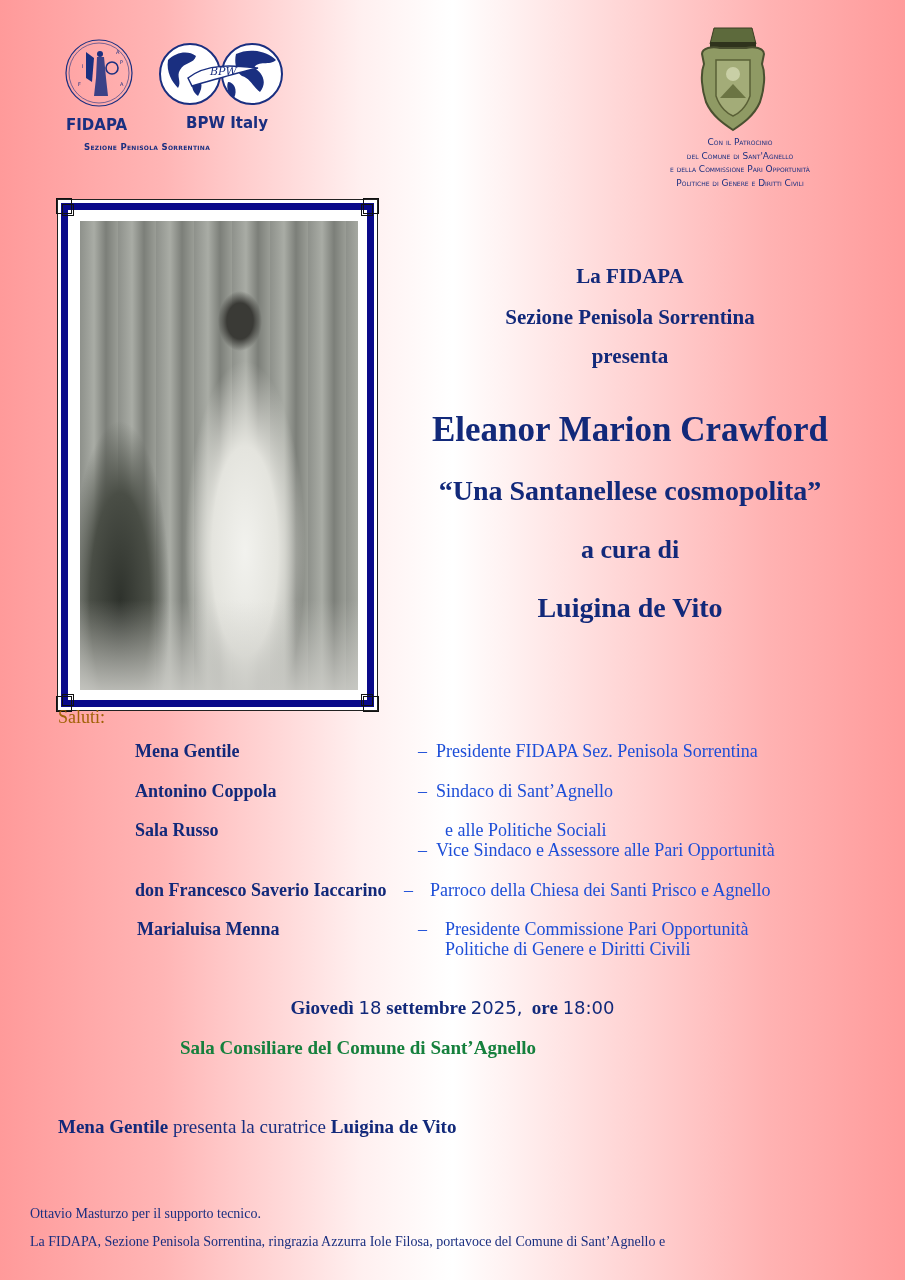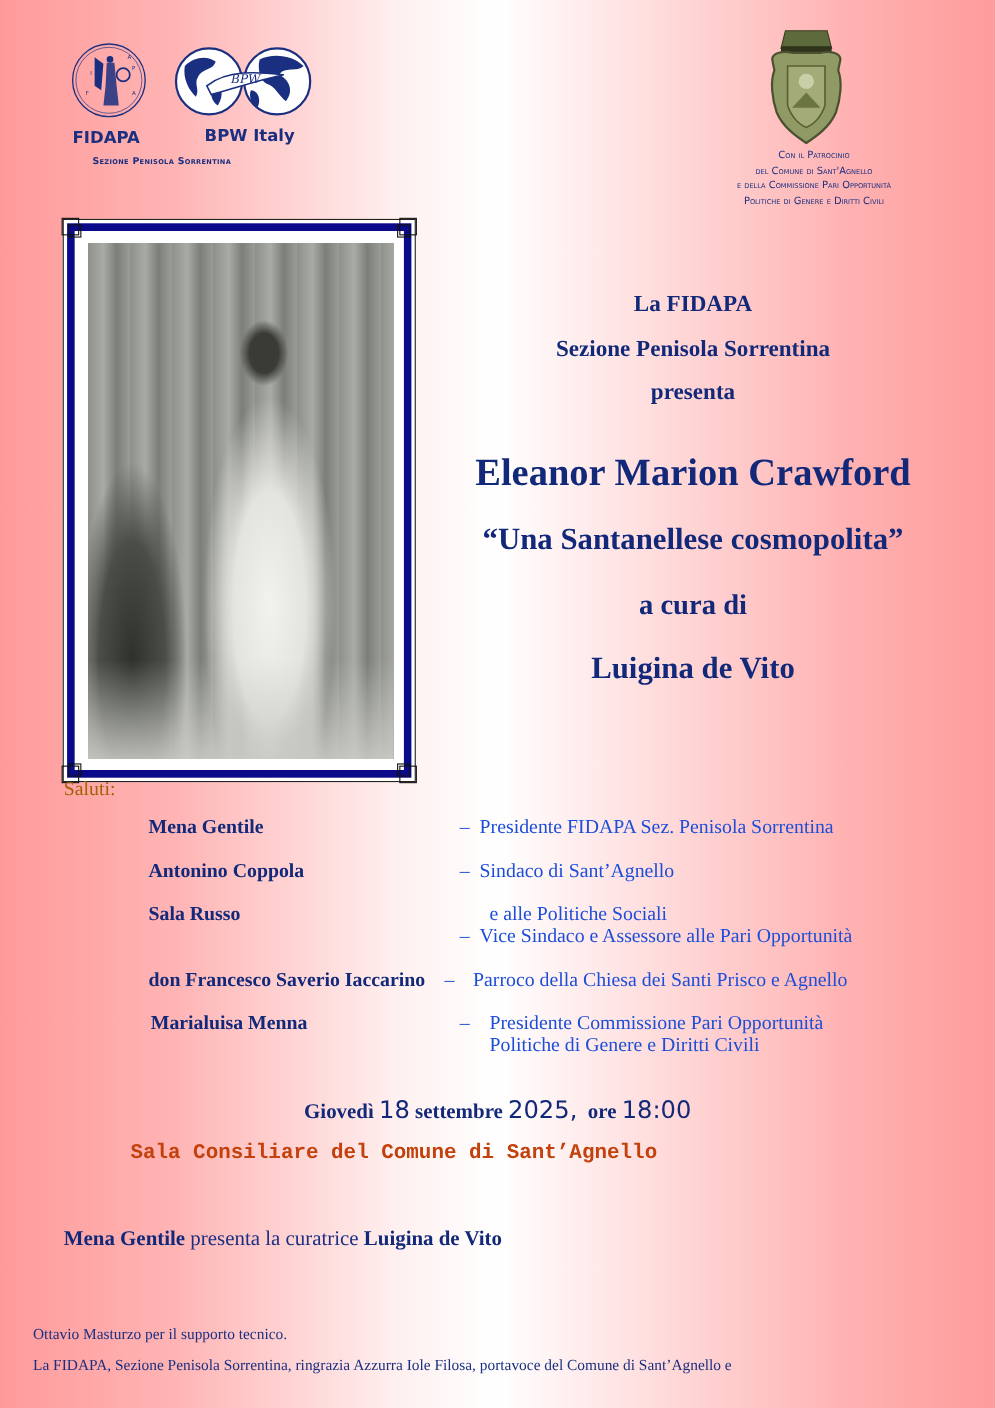--- a/index.html
+++ b/index.html
@@ -88,22 +88,22 @@
   .t-acura { top: 535px; font-size: 26px; }
   .t-curator { top: 592px; font-size: 28px; }
 
   
   .saluti-label { left: 58px; top: 707px; font-size: 18px; color: #a16207; }
   .s-name { left: 135px; font-size: 18px; font-weight: bold; color: #12297a; white-space: nowrap; }
   .s-role { left: 418px; font-size: 18px; color: #1d4ed8; line-height: 20px; white-space: nowrap; }
   .s-role .dash { display: inline-block; width: 18px; }
 
   .event-date { left: 0; width: 905px; top: 997px; text-align: center; font-size: 19px; font-weight: bold; color: #12297a; }
-  .event-date .num { font-family: "DejaVu Sans", sans-serif; font-weight: normal; font-size: 22px; }
-  .event-place { left: 0; width: 716px; top: 1037px; text-align: center; font-size: 19px; font-weight: bold; color: #c2410c; font-family: Liberation Mono, monospace; }
+  .event-date .num { font-family: "DejaVu Sans", sans-serif; font-weight: normal; font-size: 18px; }
+  .event-place { left: 0; width: 716px; top: 1037px; text-align: center; font-size: 19px; font-weight: bold; color: #15803d; }
 
   .presenter { left: 58px; top: 1116px; font-size: 19px; color: #1a2f80; }
   .presenter b { color: #12297a; }
 
   .thanks {
     left: 30px; top: 1200px; width: 820px;
     font-size: 14px; line-height: 28px; color: #1a2f80;
   }
 </style>
 </head>

